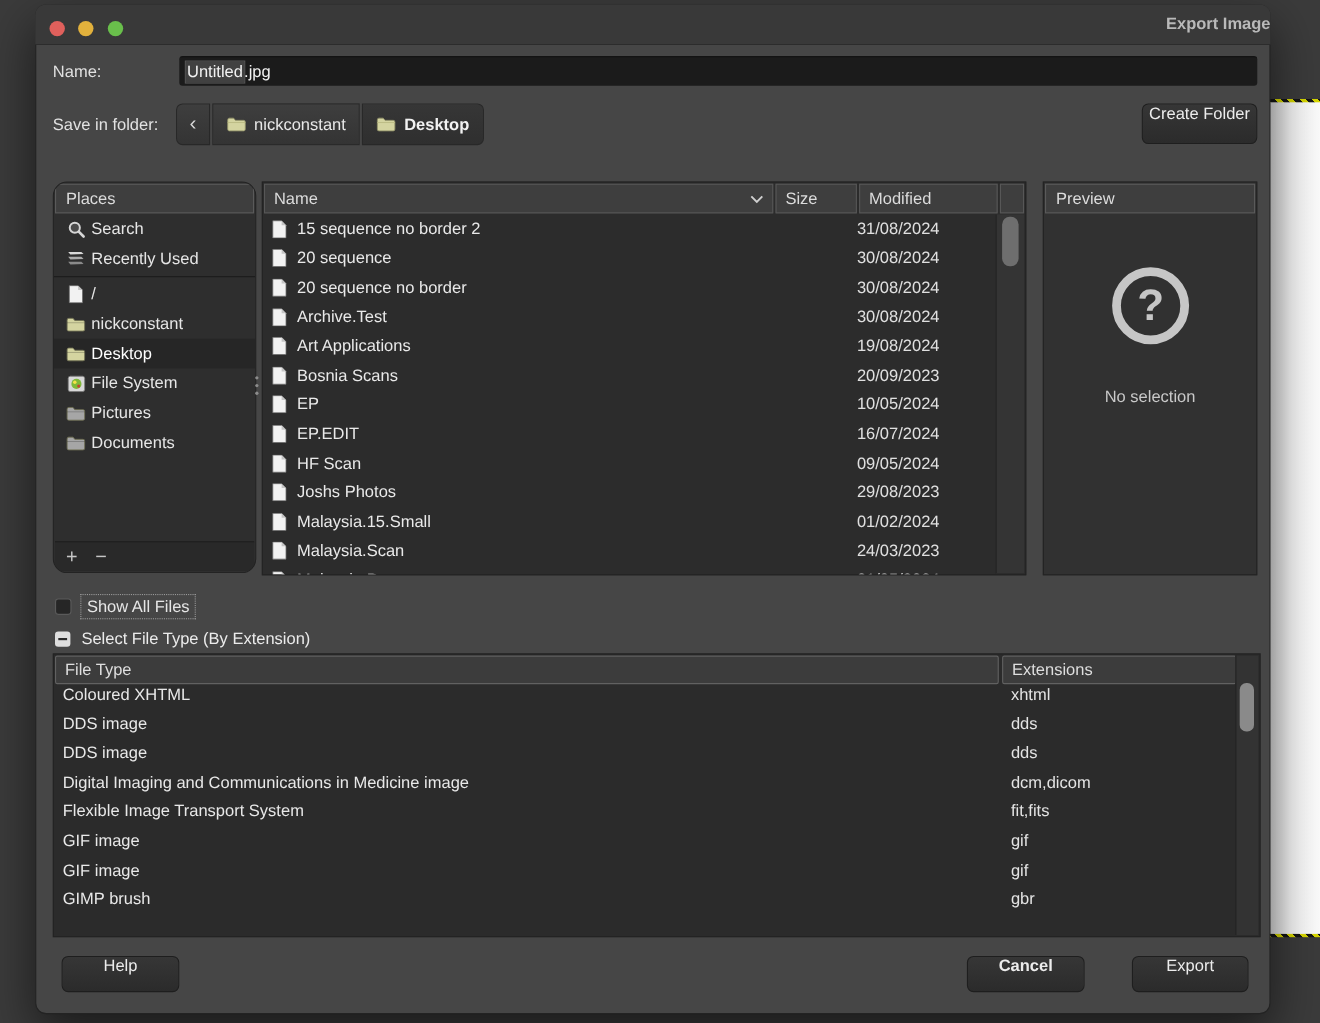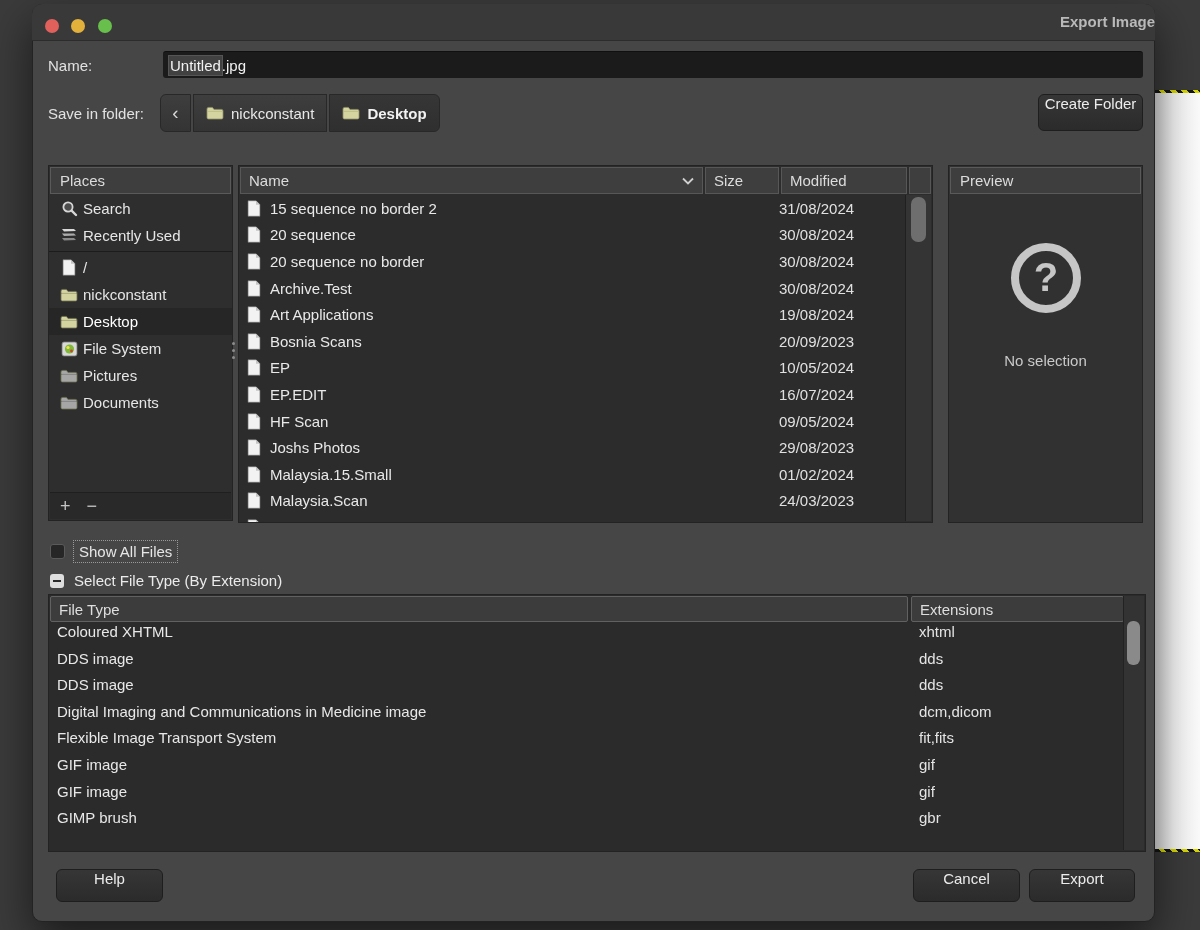--- a/index.html
+++ b/index.html
@@ -33,21 +33,21 @@
     display:flex;align-items:center;gap:7px;padding:0 12px;box-sizing:border-box;color:#e8e8e8;}
   .crumb.first{border-radius:6px 0 0 6px;width:31px;justify-content:center;padding:0;font-size:19px;color:#d8d8d8;}
   .crumb.last{border-radius:0 6px 6px 0;background:linear-gradient(#363636,#2f2f2f);font-weight:bold;color:#f2f2f2;}
   .btn{background:linear-gradient(#363636,#2b2b2b);border:1px solid #1e1e1e;border-radius:6px;
     color:#ececec;display:flex;align-items:flex-start;justify-content:center;box-sizing:border-box;}
   .create-folder{left:1038px;top:94px;width:105px;height:37px;}
   
   .pane{background:#2e2e2e;border:1px solid #232323;box-sizing:border-box;overflow:hidden;}
   .pane-hdr{margin:1px;height:27px;background:#3e3e3e;border:1px solid #5a5a5a;box-sizing:border-box;
     display:flex;align-items:center;padding-left:9px;color:#dcdcdc;}
-  #places-pane{left:48px;top:165px;width:185px;height:356px;}
+  #places-pane{left:48px;top:165px;width:185px;height:356px;border-radius:13px;}
   .place-row{height:27px;display:flex;align-items:center;gap:4px;padding-left:10px;color:#e6e6e6;}
   .place-row.selected{background:#262626;color:#ffffff;}
   .place-row .icon{width:20px;display:flex;justify-content:center;}
   .places-divider{height:1px;background:#1c1c1c;margin:2px 0;}
   .places-toolbar{position:absolute;left:1px;right:1px;bottom:1px;height:26px;background:#292929;
     border-top:1px solid #1f1f1f;display:flex;align-items:center;gap:16px;padding-left:10px;}
   .pm{color:#c6c6c6;font-size:18px;line-height:18px;}
   .resize-handle{left:229px;top:337px;width:8px;height:26px;color:#8c8c8c;font-size:13px;
     letter-spacing:0;line-height:5px;display:flex;flex-direction:column;align-items:center;justify-content:center;}
   .resize-handle span{display:block;width:3px;height:3px;border-radius:50%;background:#8c8c8c;margin:2px 0;}
@@ -88,21 +88,21 @@
     display:flex;align-items:center;padding:0 8px;color:#dedede;}
   .fth-type{width:858px;}
   .fth-ext{width:213px;}
   .ft-row{height:26.6px;display:flex;align-items:flex-start;width:1075px;}
   .ft-type{flex:0 0 862px;padding-left:8px;color:#e8e8e8;}
   .ft-ext{flex:1;color:#e4e4e4;}
   .ft-scroll{position:absolute;top:1px;right:1px;bottom:1px;width:20px;background:#333;border-left:1px solid #222;}
   .ft-thumb{position:absolute;left:3px;top:25px;width:13px;height:44px;border-radius:6px;background:#8a8a8a;}
   
   .help-btn{left:56px;top:869px;width:107px;height:33px;}
-  .cancel-btn{left:913px;top:869px;width:107px;height:33px;}
+  .cancel-btn{left:879px;top:869px;width:107px;height:33px;font-weight:bold;}
   .export-btn{left:1029px;top:869px;width:106px;height:33px;}
   svg{display:block;}
 </style>
 </head>
 <body>
 
 <div id="stage">
 
   <div class="canvas-strip">
     <div class="dash top"></div>

